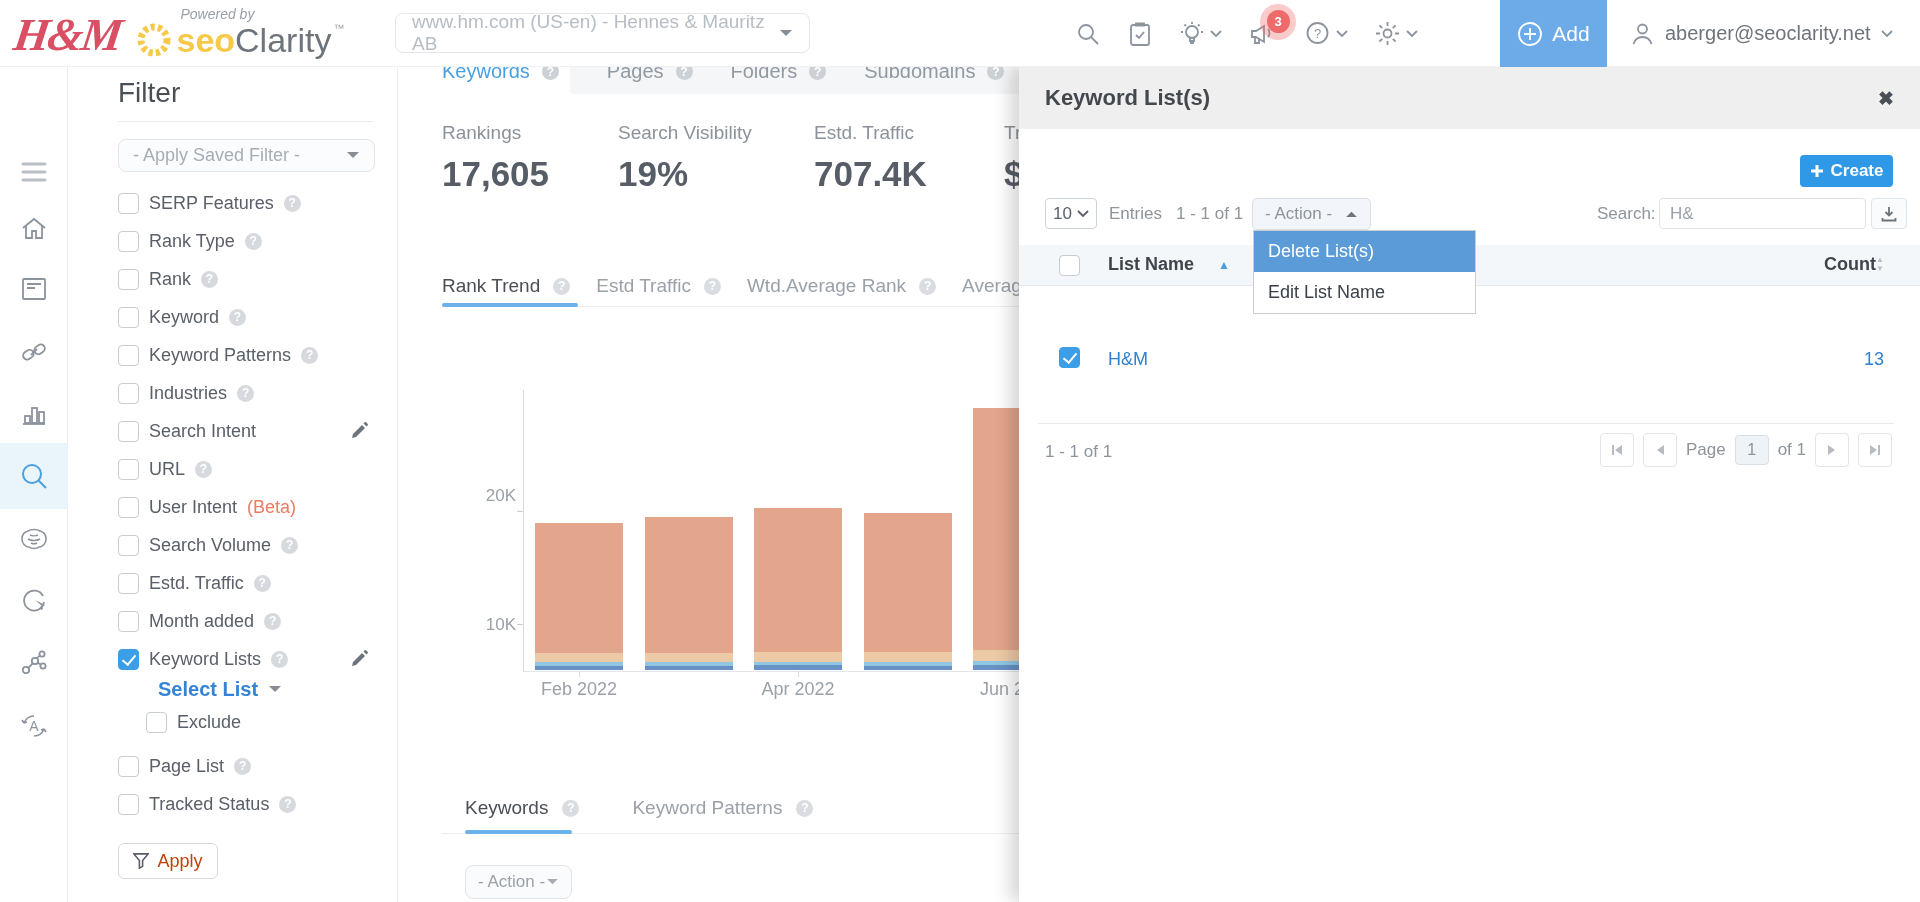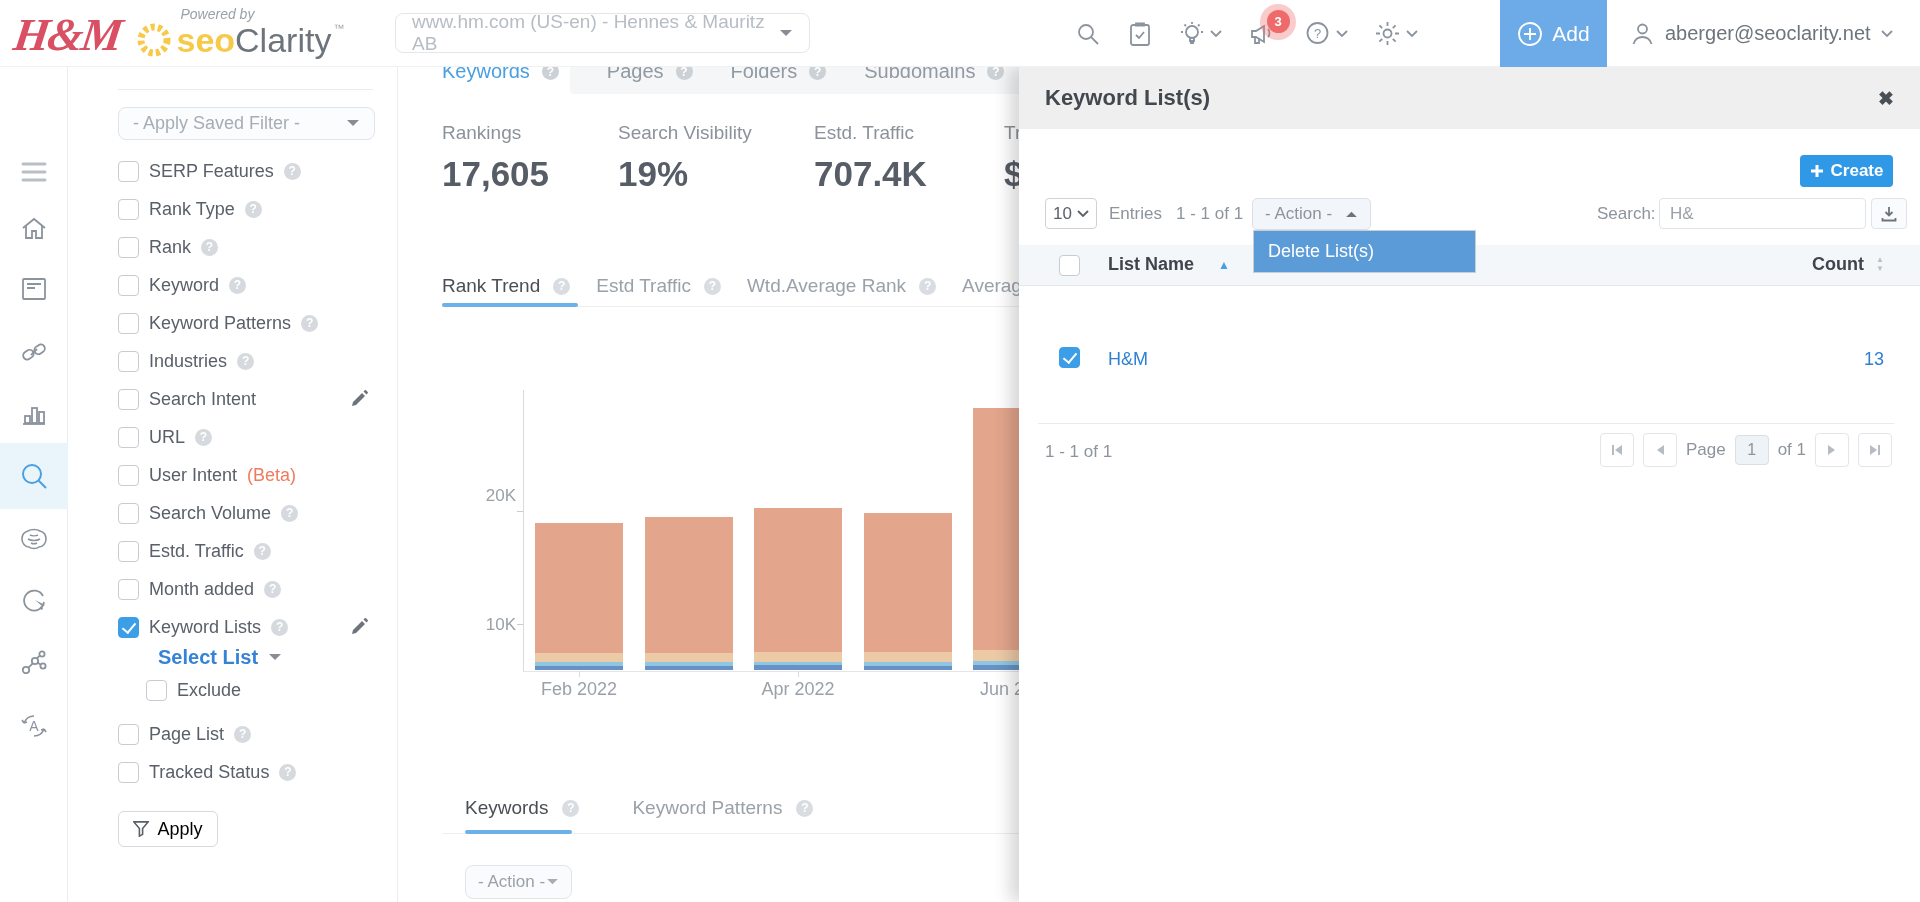--- a/index.html
+++ b/index.html
@@ -71,21 +71,21 @@
   .cb.on { background:#3d9ee8; border-color:#3d9ee8; }
   .cb.on::after { content:""; position:absolute; left:6px; top:2px; width:6px; height:11px; border:solid #fff; border-width:0 2.5px 2.5px 0; transform:rotate(40deg); }
   .help { width:17px; height:17px; border-radius:50%; background:#d6dade; color:#fff; font-size:12px; font-weight:bold; display:inline-flex; align-items:center; justify-content:center; flex:0 0 auto; }
   .beta { color:#ef7b5f; }
   .row-pencil { position:absolute; right:4px; top:1px; color:#6e747b; cursor:pointer; }
   .select-list { margin:8px 0 0 40px; display:flex; align-items:center; gap:10px; color:#3583d6; font-size:20px; font-weight:bold; cursor:pointer; }
   .exclude-row { margin:10px 0 0 28px; }
   .more-gap { margin-top:22px; }
   .apply-btn {
     margin-top:28px; width:100px; height:36px; border:1px solid #d6dadd; border-radius:6px; background:#fff;
-    color:#000000; font-size:18px; display:flex; align-items:center; justify-content:center; gap:8px; cursor:pointer; font-family:inherit;
+    color:#c2410c; font-size:18px; display:flex; align-items:center; justify-content:center; gap:8px; cursor:pointer; font-family:inherit;
   }
 
   
   #main { position:absolute; top:67px; left:398px; width:1522px; bottom:0; background:#fff; z-index:10; }
   .tabstrip { position:absolute; top:0; left:0; right:0; height:27px; overflow:hidden; }
   .tabstrip-bg { position:absolute; left:172px; top:0; right:0; height:27px; background:#f5f6f7; border-radius:0 0 0 4px; }
   .tabstrip-items { position:absolute; top:-7px; left:44px; display:flex; gap:0; }
   .top-tab { display:flex; align-items:center; gap:12px; font-size:20px; color:#9199a1; padding:0 38px 0 0; cursor:pointer; }
   .top-tab:first-child { color:#4a9fe0; padding-right:48px; }
   .top-tab .help { background:#ccd1d6; }
@@ -145,21 +145,21 @@
   .search-label { position:absolute; left:578px; top:6px; }
   .search-input {
     position:absolute; left:640px; top:0; width:207px; height:31px; border:1px solid #dfe4e9; border-radius:4px;
     padding:0 10px; font-size:17px; color:#9aa1a9; font-family:inherit; background:#fff;
   }
   .dl-btn { position:absolute; left:852px; top:0; width:36px; height:31px; border:1px solid #dfe4e9; border-radius:4px; background:#fafbfc; display:flex; align-items:center; justify-content:center; color:#6e747b; cursor:pointer; }
   .tbl-header { position:absolute; top:178px; left:0; right:0; height:41px; background:#f4f7fa; border-bottom:1px solid #e4e8ec; }
   .tbl-header .cb { position:absolute; left:40px; top:10px; }
   .col-name { position:absolute; left:89px; top:9px; font-size:18px; font-weight:bold; color:#3f454c; display:flex; gap:24px; align-items:center; cursor:pointer; }
   .sort-asc { color:#4a9fe0; font-size:12px; }
-  .col-count { position:absolute; right:36px; top:9px; font-size:18px; font-weight:bold; color:#3f454c; display:flex; gap:12px; align-items:center; cursor:pointer; }
+  .col-count { position:absolute; right:36px; top:9px; font-size:18px; font-weight:bold; color:#3f454c; display:flex; gap:0; align-items:center; cursor:pointer; }
   .sort-both { display:flex; flex-direction:column; gap:1px; color:#b9bfc5; font-size:8px; line-height:1; }
   .dropdown-menu { position:absolute; left:234px; top:163px; width:223px; background:#fff; border:1px solid #c9ced4; z-index:5; }
   .menu-item { height:41px; display:flex; align-items:center; padding:0 14px; font-size:18px; color:#3a4149; cursor:pointer; background:#fff; }
   .menu-item.active { background:#5b9bd8; color:#fff; }
   .tbl-row { position:absolute; top:273px; left:0; right:0; height:40px; }
   .tbl-row .cb { position:absolute; left:40px; top:7px; }
   .row-name { position:absolute; left:89px; top:9px; font-size:18px; color:#2e80d2; cursor:pointer; }
   .row-count { position:absolute; right:36px; top:9px; font-size:18px; color:#2e80d2; }
   .panel-footline { position:absolute; top:356px; left:19px; right:26px; height:1px; background:#e8eaec; }
   .foot-range { position:absolute; top:375px; left:26px; font-size:17px; color:#8d949c; }
@@ -336,20 +336,21 @@
     <div class="rail-item" style="top:637px">
       <svg width="28" height="26" viewBox="0 0 28 26" fill="none" stroke="#8b939d" stroke-width="1.7">
           <text x="14" y="18" font-size="14" stroke="none" fill="#8b939d" text-anchor="middle" font-family="Liberation Sans">A</text>
           <path d="M4 10C6 5 10 3 14 3M24 16c-2 5-6 7-10 7"></path>
           <path d="M4 10l-2-3M4 10l3-1M24 16l2 3M24 16l-3 1"></path>
         </svg>
     </div>
   </nav>
 
   <aside id="filter">
+    <div class="filter-title">Filter</div>
     <hr class="filter-divider">
     <div class="saved-filter">
       <span>- Apply Saved Filter -</span>
       <span class="caret">
           <svg width="14" height="9" viewBox="0 0 14 9">
             <path d="M1 1l6 6 6-6z" fill="#868d95"></path>
           </svg>
         </span>
     </div>
 
@@ -632,20 +633,21 @@
         <span>Count</span>
         <span class="sort-both">
             <span>▲</span>
             <span>▼</span>
           </span>
       </span>
     </div>
 
     <div class="dropdown-menu">
       <div class="menu-item active">Delete List(s)</div>
+      <div class="menu-item">Edit List Name</div>
     </div>
 
     <div class="tbl-row">
       <span class="cb on"></span>
       <span class="row-name">H&amp;M</span>
       <span class="row-count">13</span>
     </div>
 
     <div class="panel-footline"></div>
     <span class="foot-range">1 - 1 of 1</span>

